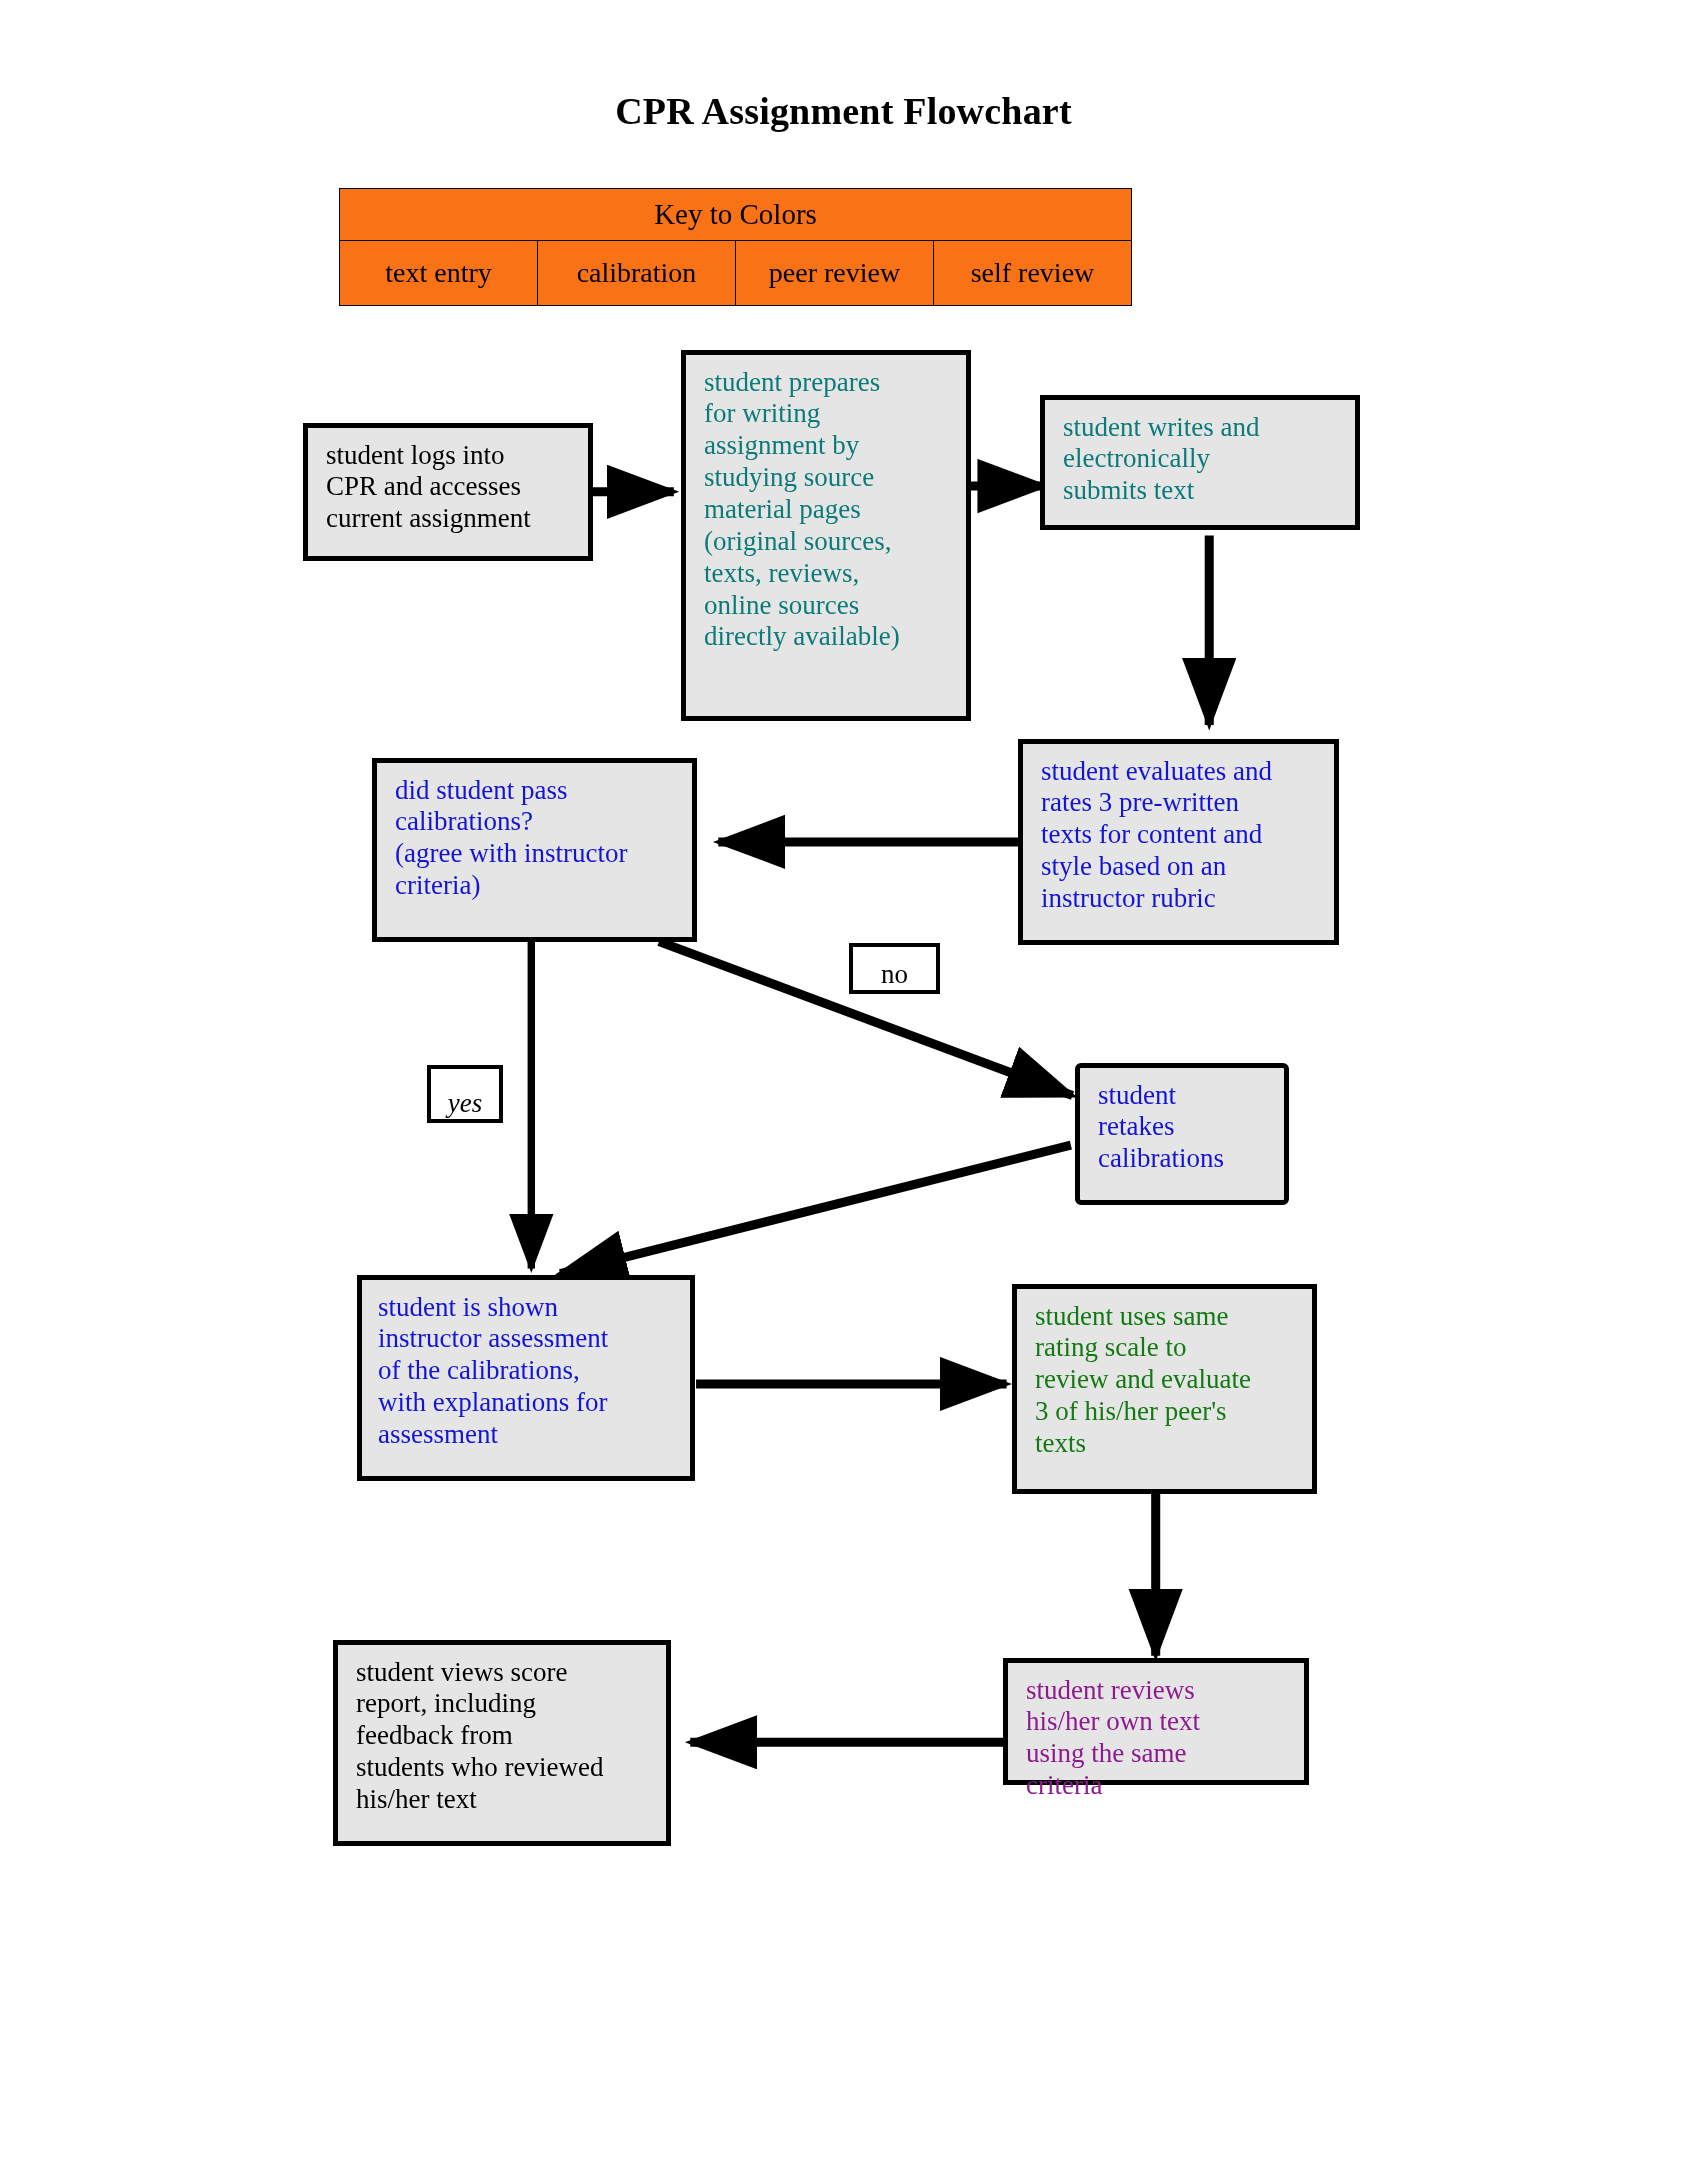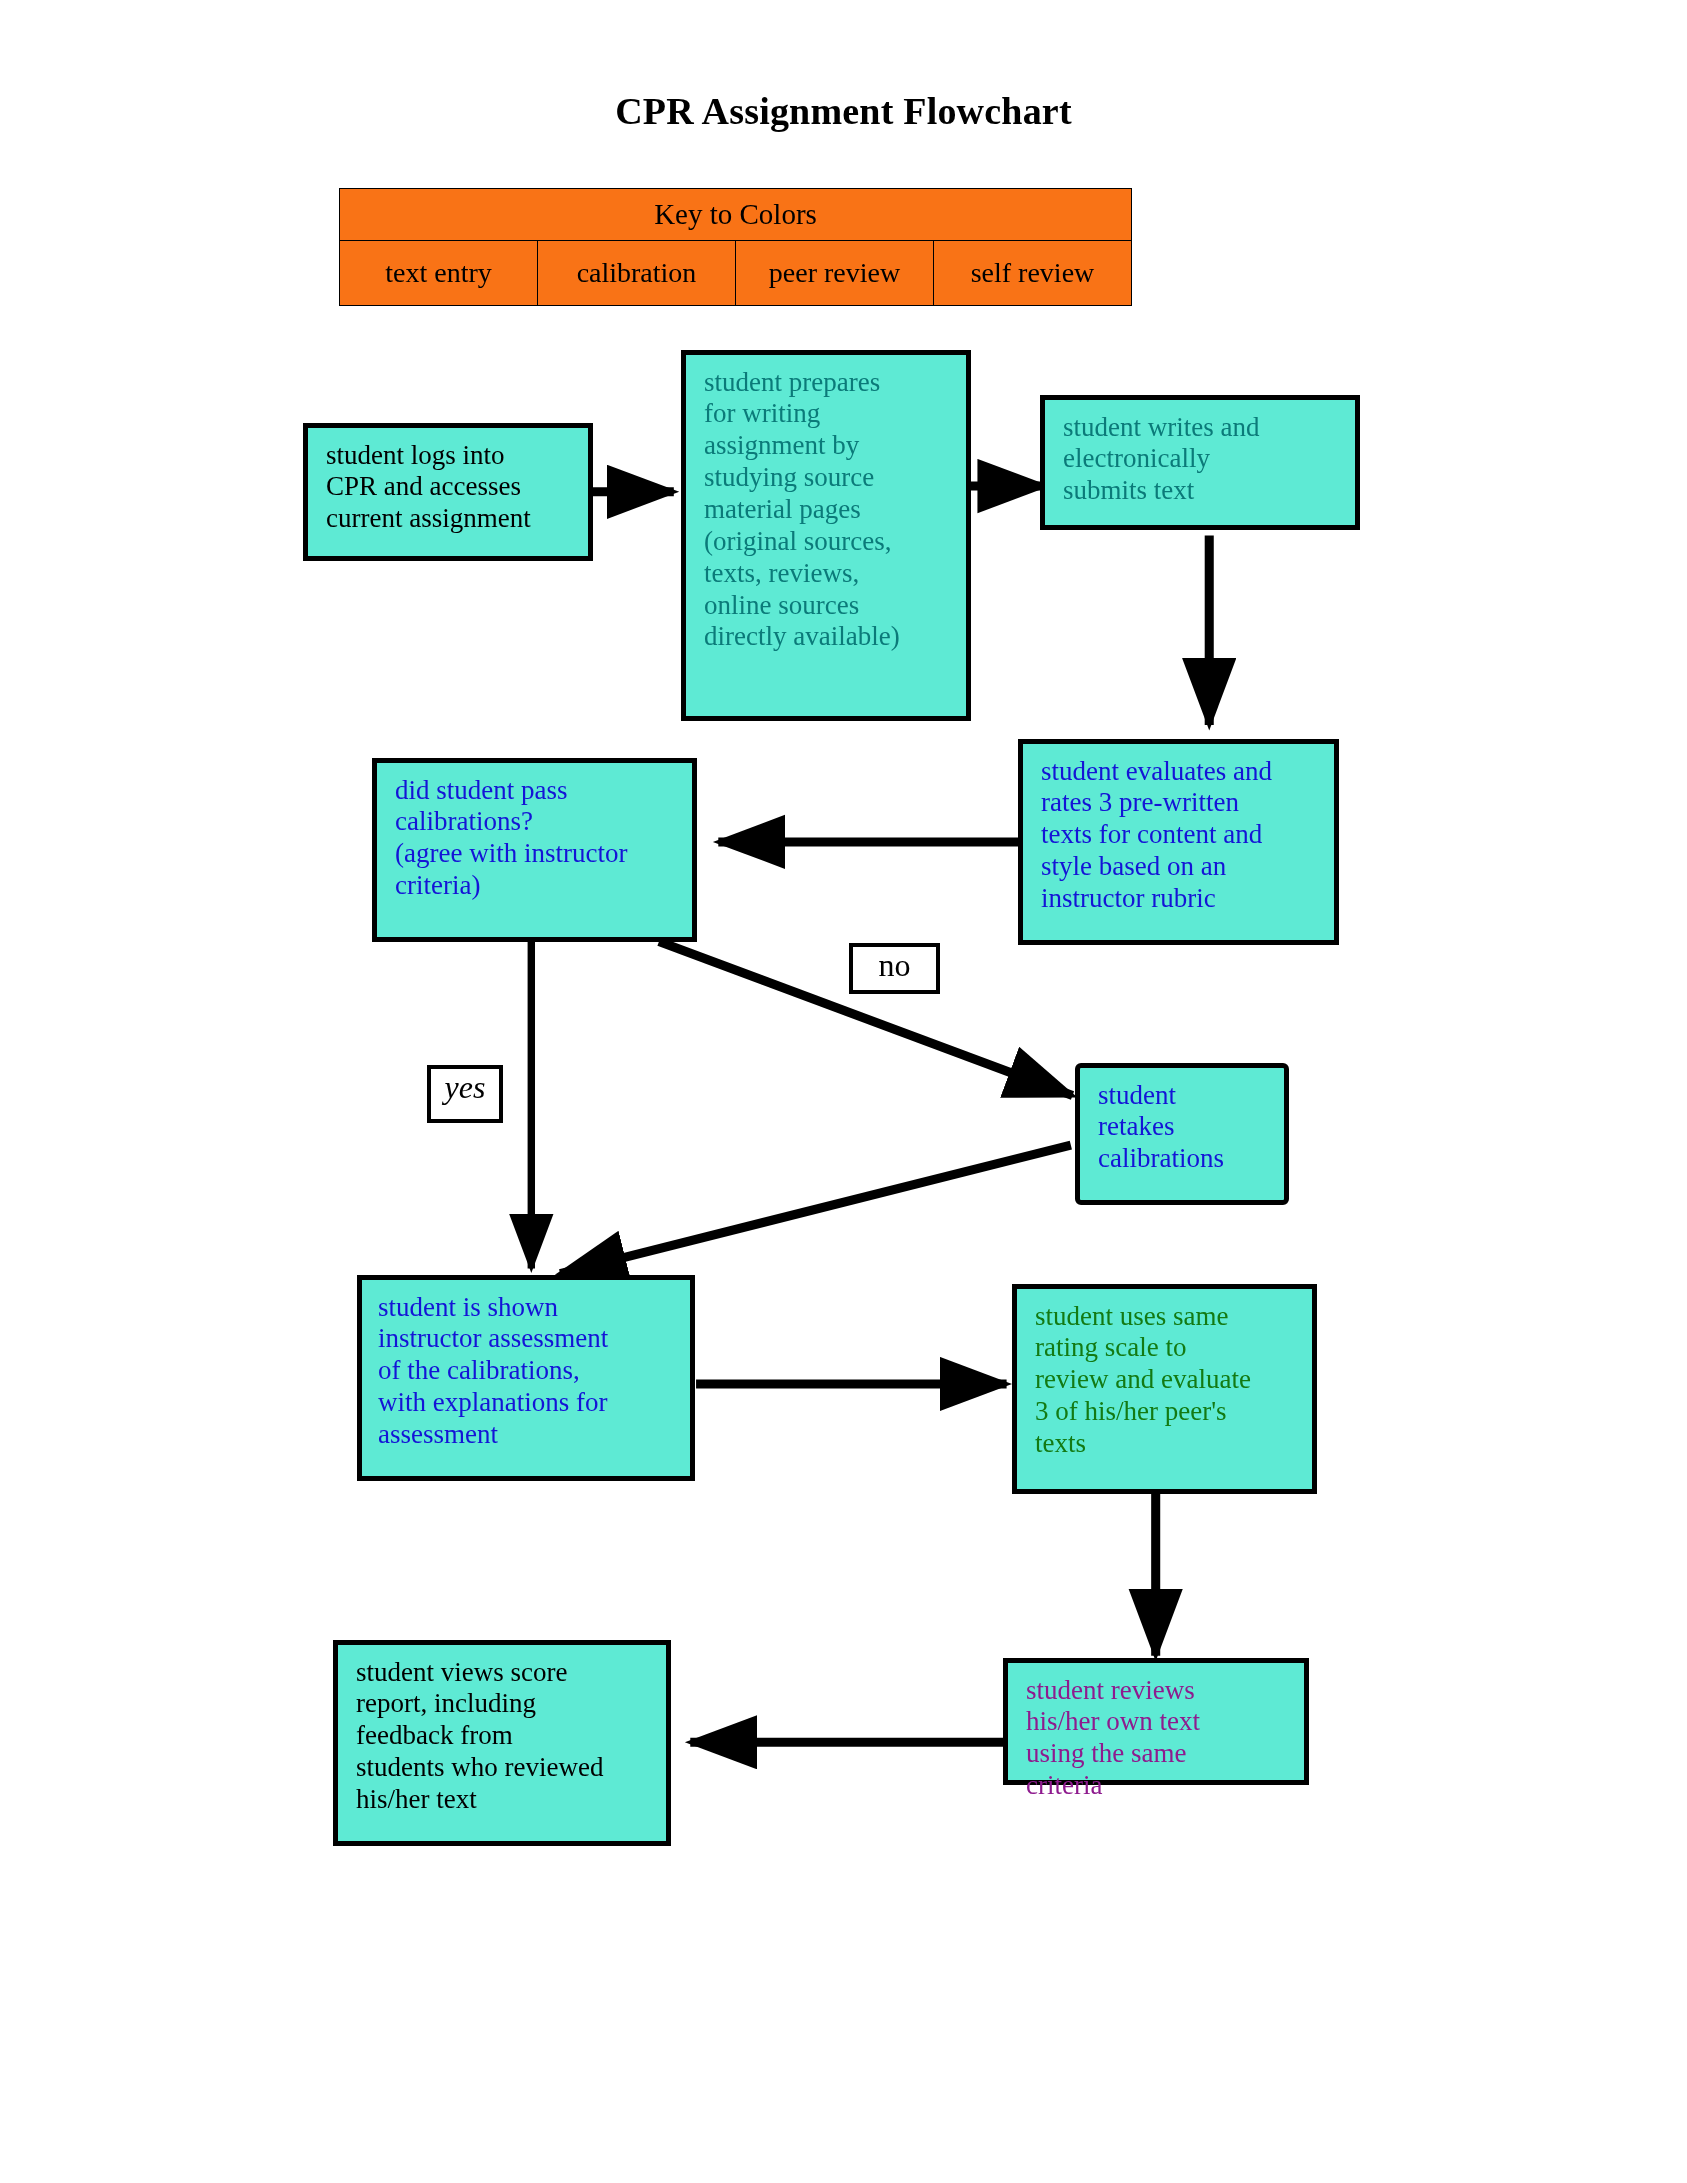--- a/index.html
+++ b/index.html
@@ -53,43 +53,43 @@
     font-size: 29px;
   }
   #key-table td.key-cell {
     height: 64px;
     width: 25%;
   }
 
   
   .fbox {
     position: absolute;
-    background: #5eead4;
+    background: #e5e5e5;
     border: 5px solid #000000;
     box-sizing: border-box;
     font-size: 27px;
     line-height: 1.18;
     color: #000000;
     padding: 11.5px 13px 8.2px 18px;
   }
   .fbox .txt {
     display: block;
     white-space: pre-line;
   }
 
   
   .lbox {
     position: absolute;
     background: #ffffff;
     border: 4.1px solid #000000;
     box-sizing: border-box;
-    font-size: 32px;
+    font-size: 27px;
     color: #000000;
     display: flex;
-    align-items: flex-start;
+    align-items: flex-end;
     justify-content: center;
   }
 
   
   .c-black  { color: #000000; }
   .c-teal   { color: #0b7a79; }
   .c-blue   { color: #1414d6; }
   .c-green  { color: #137a13; }
   .c-purple { color: #8e1b8e; }
 

